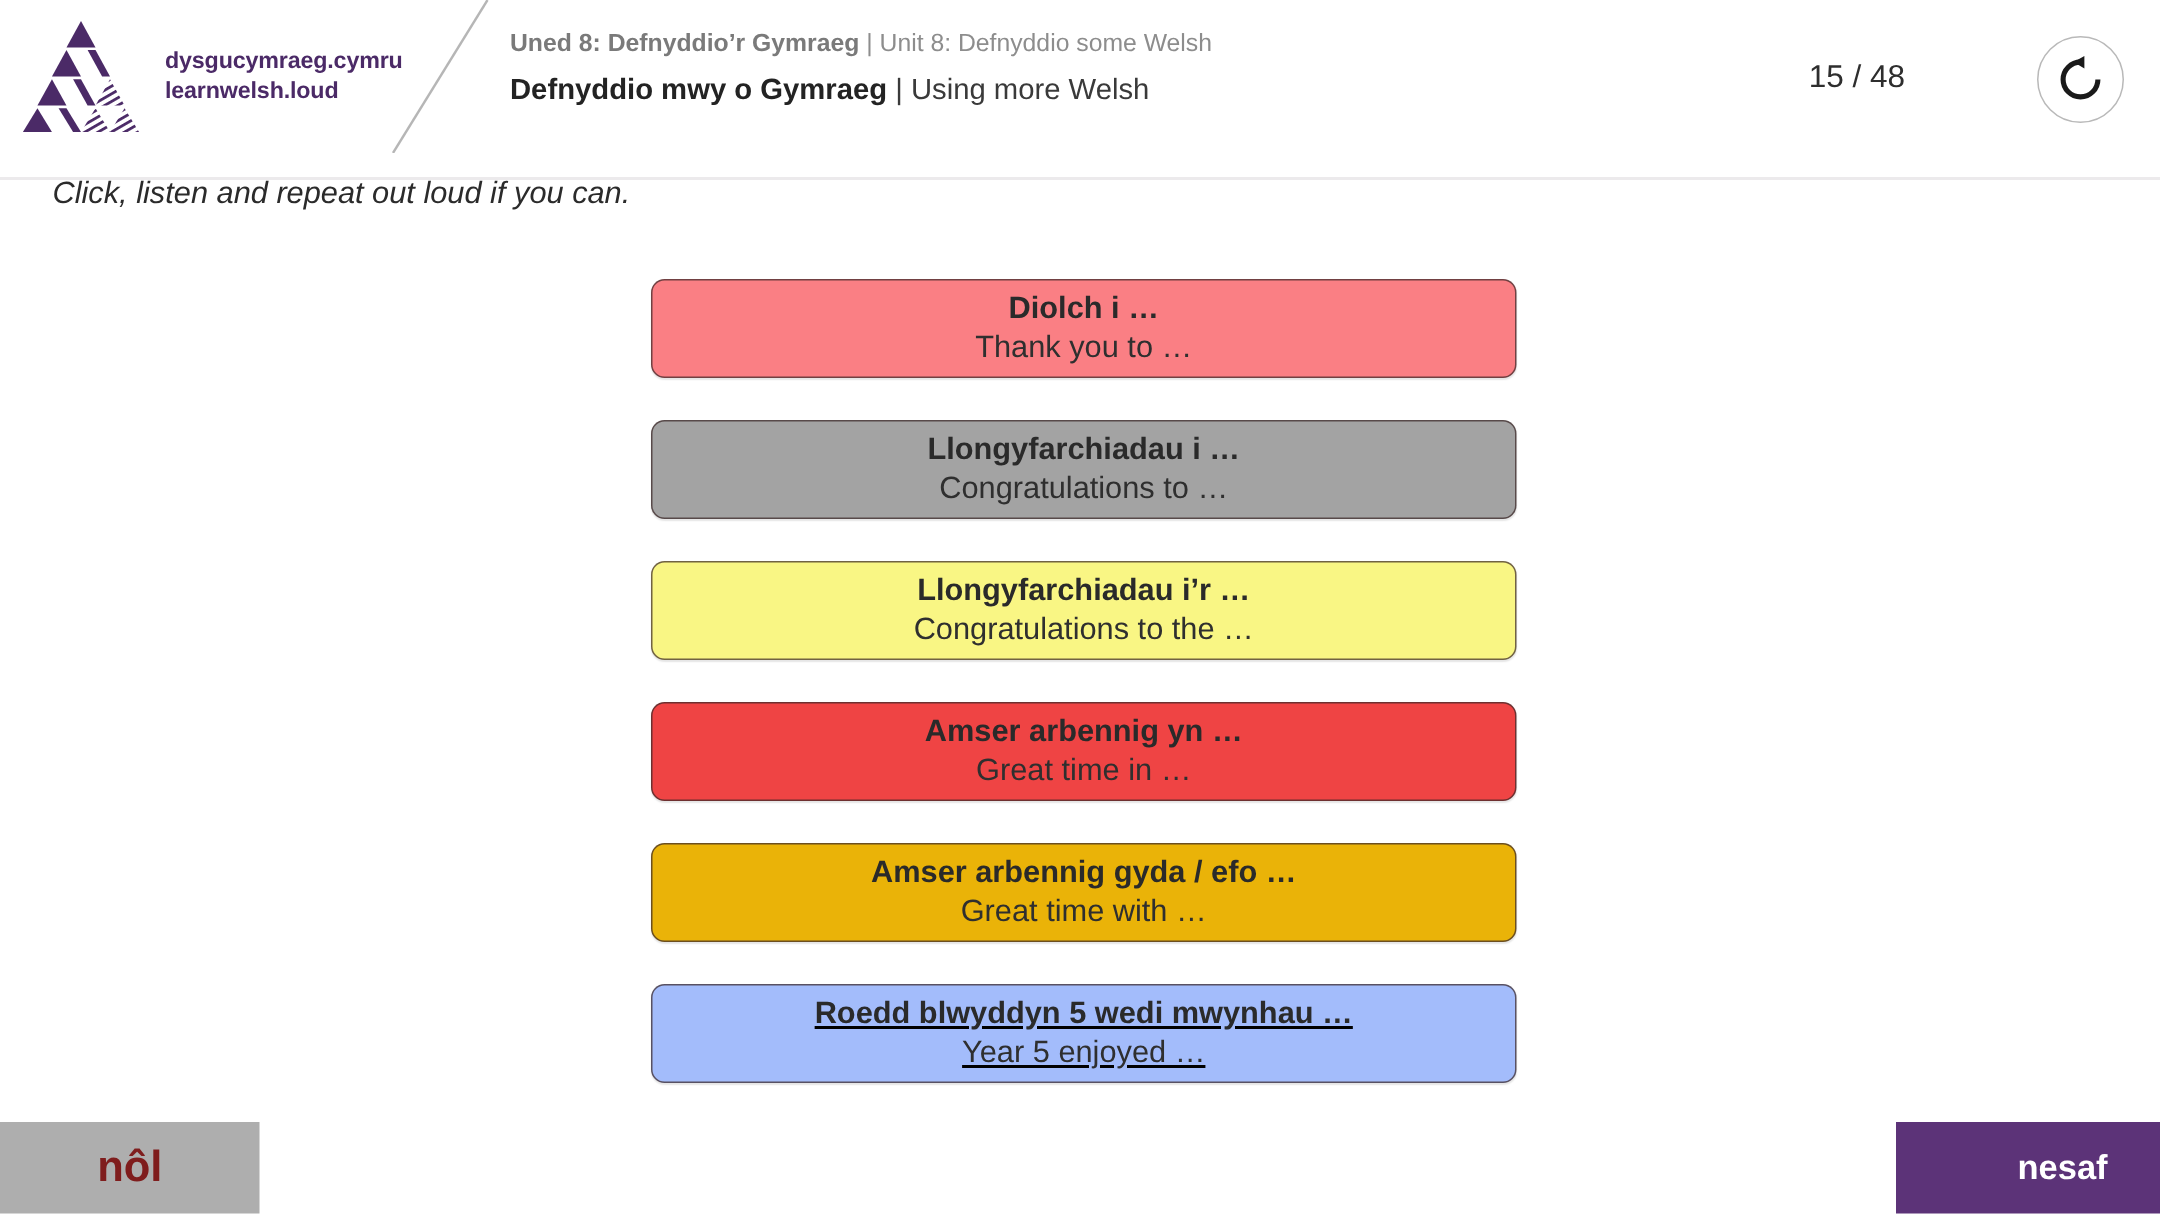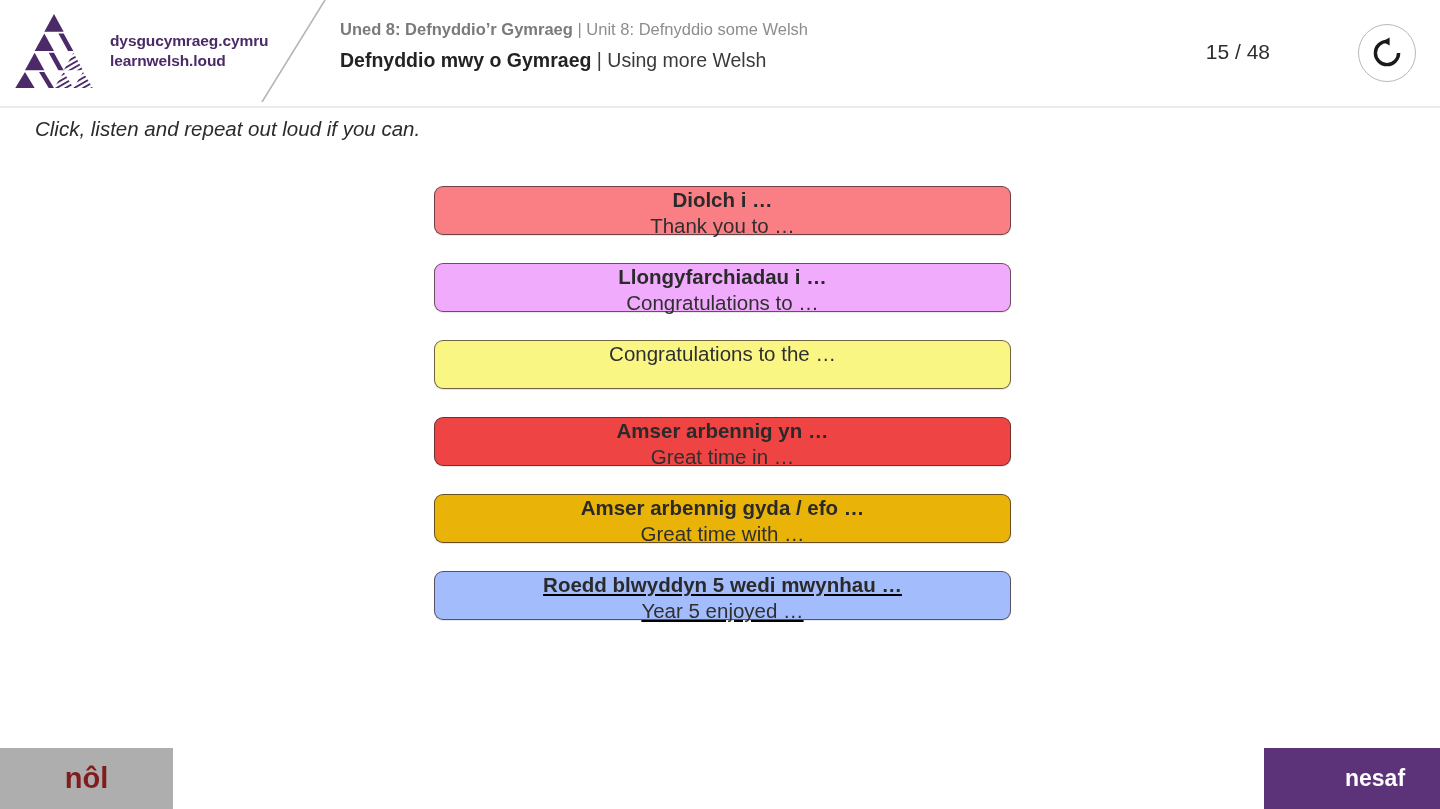--- a/index.html
+++ b/index.html
@@ -8,21 +8,21 @@
     height: 809px;
     overflow: hidden;
     background: #ffffff;
     font-family: "Liberation Sans", sans-serif;
   }
 
   
   .header {
     position: relative;
     width: 1440px;
-    height: 108px;
+    height: 120px;
     background: #ffffff;
     border-bottom: 2px solid #eceaec;
   }
 
   .brand {
     position: absolute;
     left: 0;
     top: 0;
     width: 300px;
     height: 102px;
@@ -121,28 +121,28 @@
   .cards {
     position: absolute;
     left: 434px;
     top: 186px;
     width: 577px;
   }
 
   .card {
     position: relative;
     width: 577px;
-    height: 49px;
+    height: 66px;
     margin-bottom: 28px;
     border-radius: 9px;
     border: 1.6px solid rgba(60,40,40,0.72);
     display: flex;
     flex-direction: column;
     align-items: center;
-    justify-content: space-between;
+    justify-content: center;
     cursor: pointer;
     box-shadow: 0 1px 1px rgba(0,0,0,0.10);
   }
   .card:last-child { margin-bottom: 0; text-decoration: underline; }
 
   .card-welsh {
     font-size: 20.5px;
     font-weight: 700;
     color: #2a2a2a;
     line-height: 1.28;
@@ -252,26 +252,27 @@
 
 <div class="instruction">Click, listen and repeat out loud if you can.</div>
 
 <div class="cards">
 
   <div class="card" style="background-color: rgb(250, 127, 132);">
     <div class="card-welsh">Diolch i …</div>
     <div class="card-english">Thank you to …</div>
   </div>
 
-  <div class="card" style="background-color: #f0abfc;">
+  <div class="card" style="background-color: #a3a3a3;">
     <div class="card-welsh">Llongyfarchiadau i …</div>
     <div class="card-english">Congratulations to …</div>
   </div>
 
   <div class="card" style="background-color: rgb(249, 246, 132);">
+    <div class="card-welsh">Llongyfarchiadau i’r …</div>
     <div class="card-english">Congratulations to the …</div>
   </div>
 
   <div class="card" style="background-color: #ef4444;">
     <div class="card-welsh">Amser arbennig yn …</div>
     <div class="card-english">Great time in …</div>
   </div>
 
   <div class="card" style="background-color: #eab308;">
     <div class="card-welsh">Amser arbennig gyda / efo …</div>

